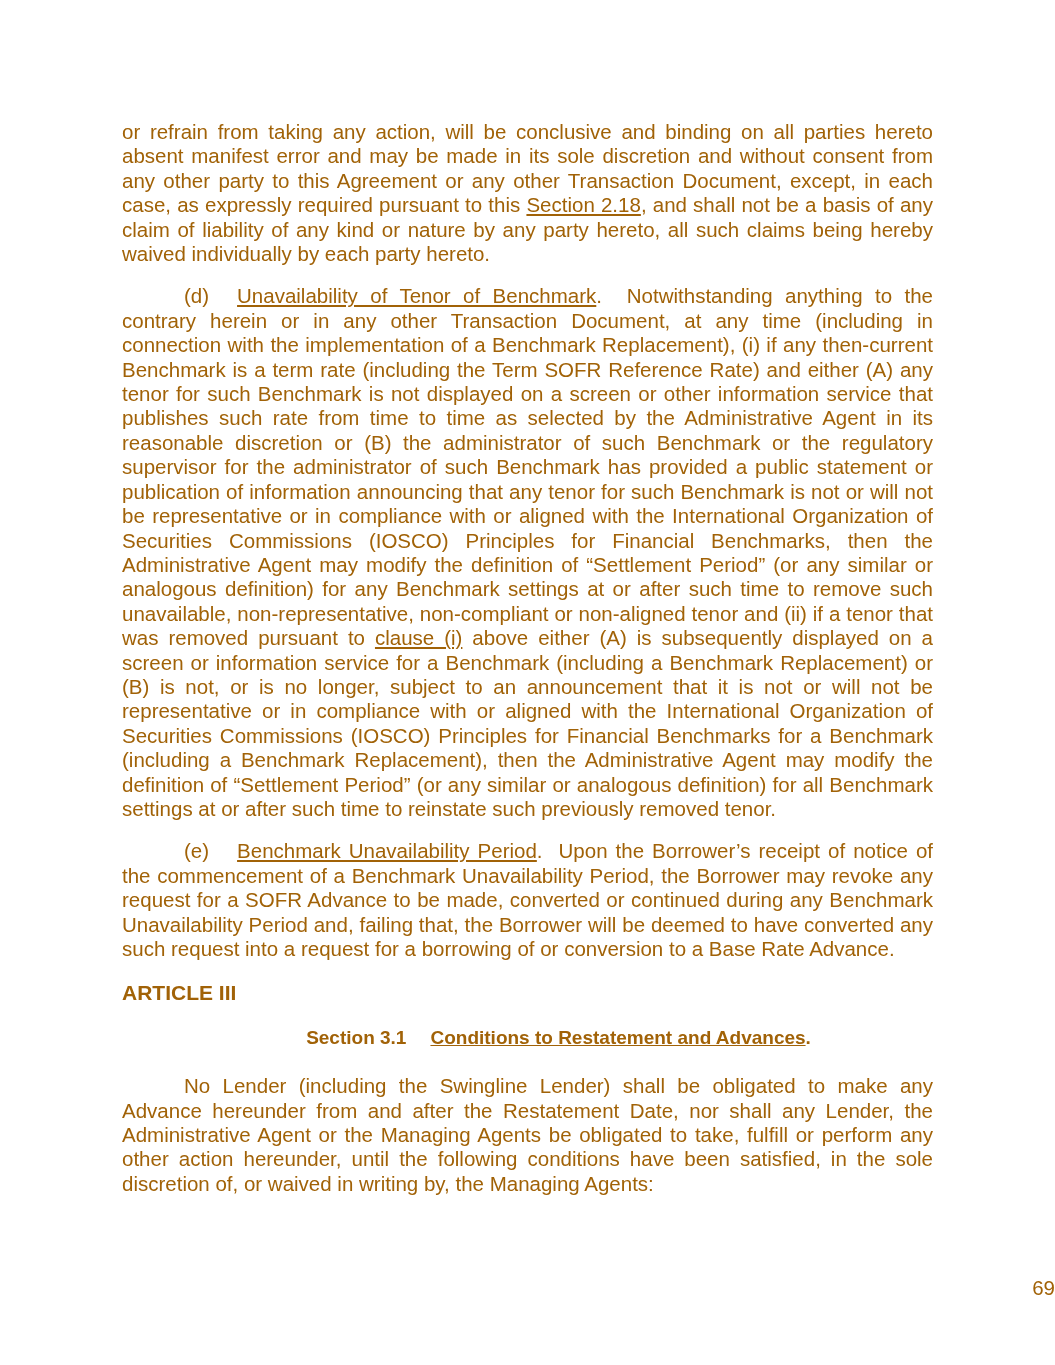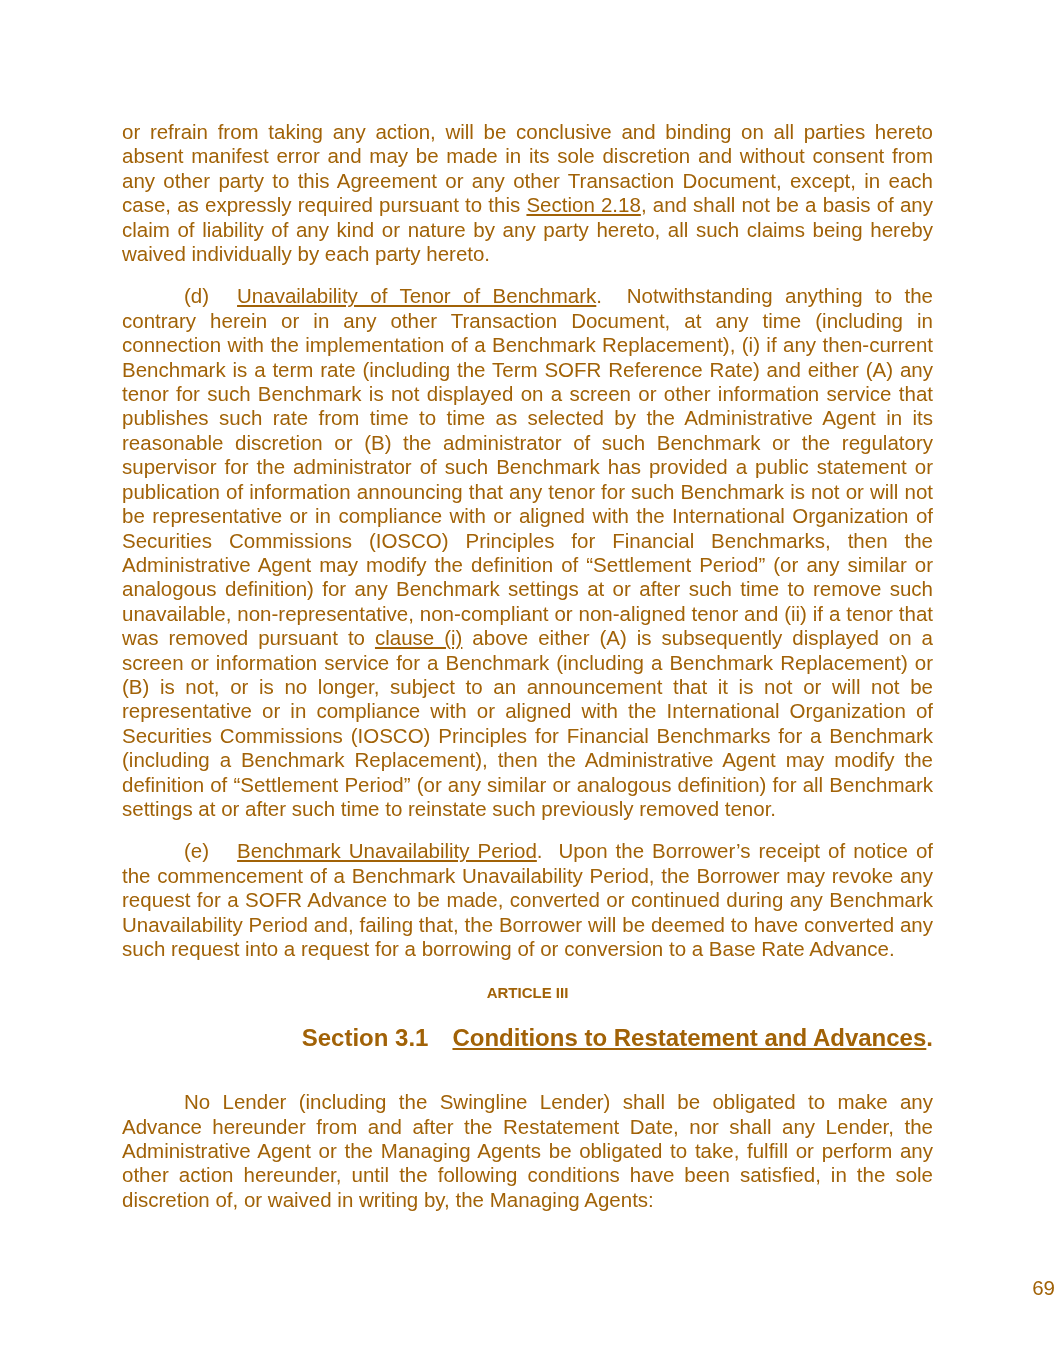--- a/index.html
+++ b/index.html
@@ -31,33 +31,33 @@
   p.indent {
     text-indent: 62px;
   }
   .u {
     text-decoration: underline;
   }
   .label {
     margin-right: 28px;
   }
   .center-heading {
-    text-align: center;
+    text-align: left;
     font-weight: bold;
-    font-size: 15px;
+    font-size: 21px;
     line-height: 24.4px;
     margin: 20px 0 20px 0;
   }
   p.section-heading {
     text-indent: 62px;
     font-weight: bold;
-    font-size: 24px;
+    font-size: 19px;
     line-height: 24.4px;
-    text-align: right;
-    margin: 20px 0 40px 0;
+    text-align: center;
+    margin: 20px 0 24px 0;
   }
   .section-number {
     margin-right: 24px;
   }
   .page-number {
     position: absolute;
     top: 1276px;
     left: 0;
     width: 100%;
     text-align: right;

